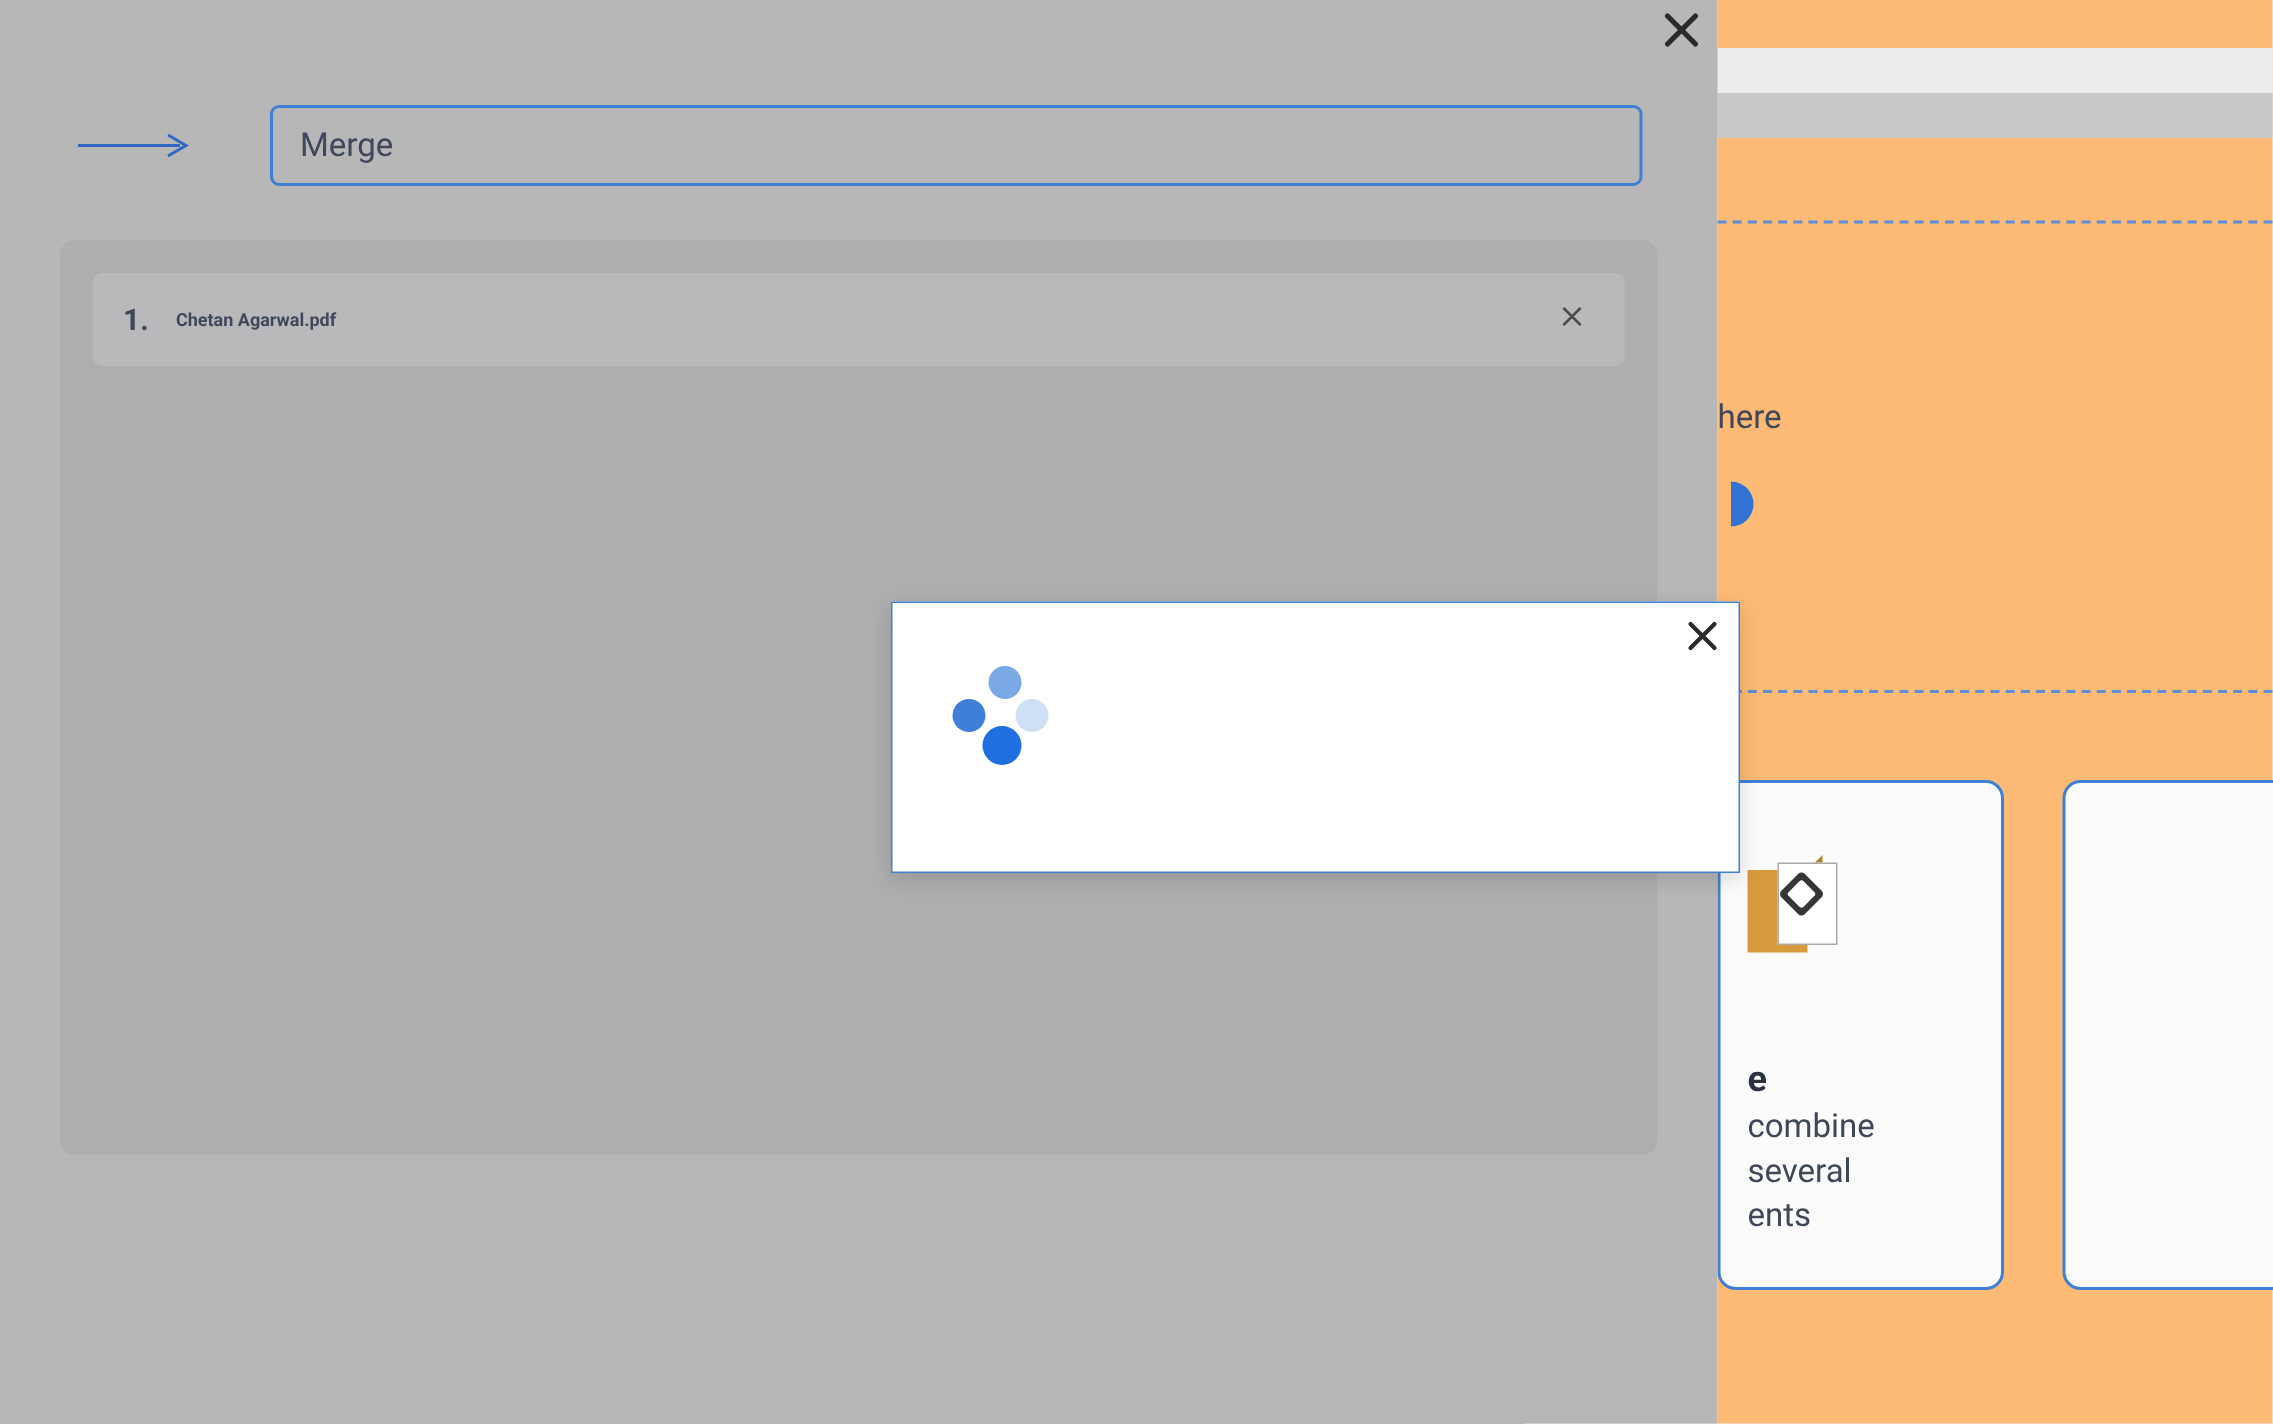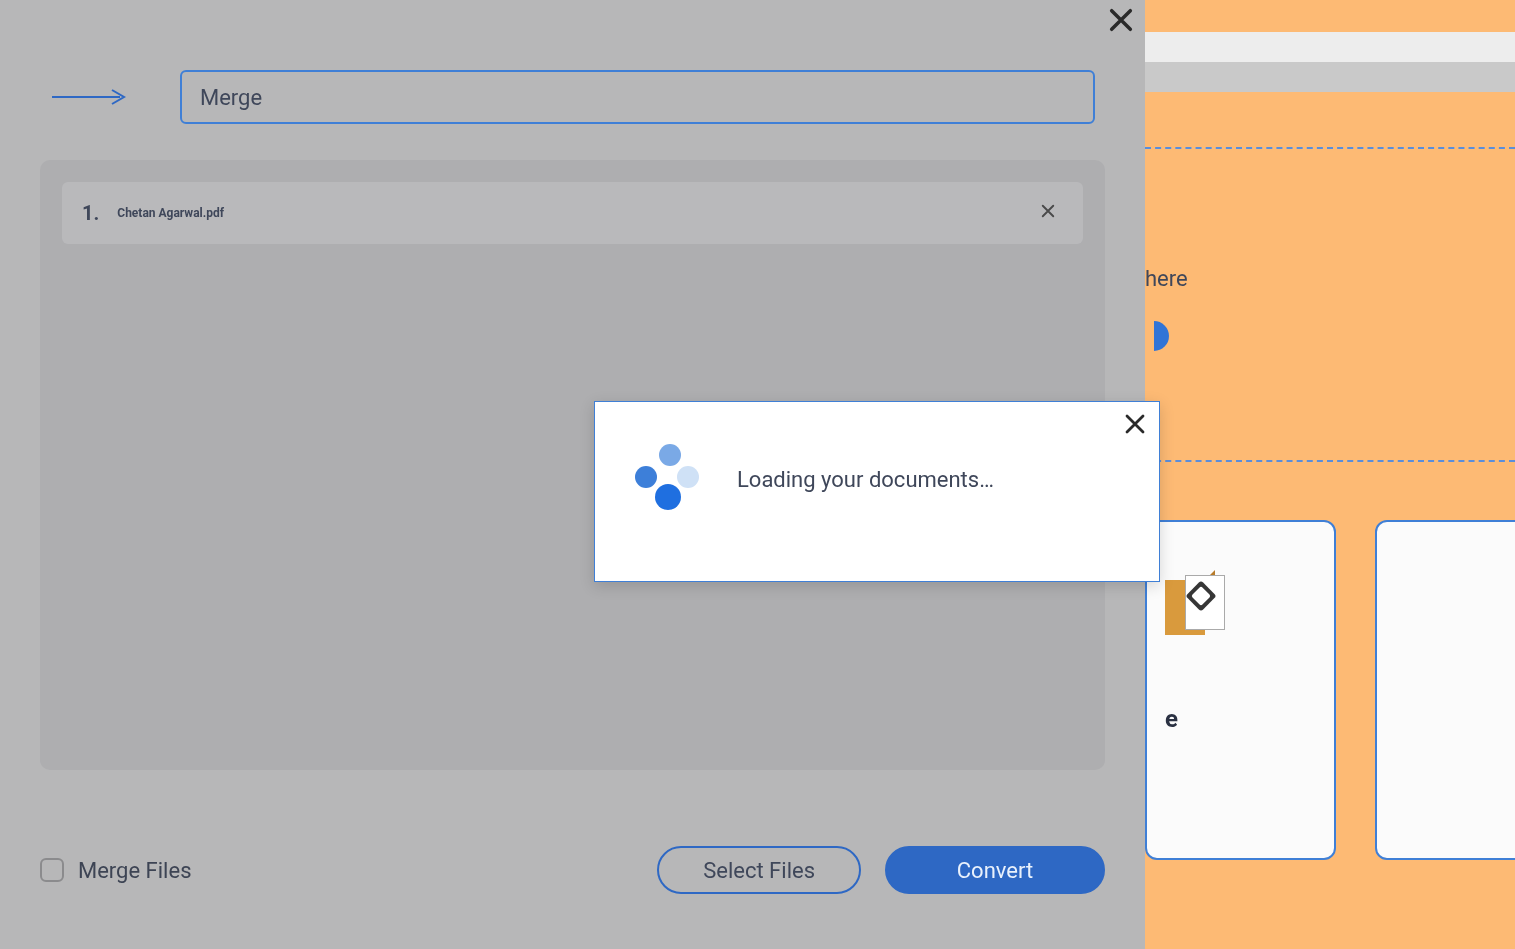--- a/index.html
+++ b/index.html
@@ -78,20 +78,24 @@
   <div class="droptxt">here</div>
   <div class="blue-bubble"></div>
   <div class="dashed2"></div>
   <div class="card">
     <div class="card-icon">
       <div class="page1"></div>
       <div class="page2"></div>
       <div class="clip"></div>
     </div>
     <div class="card-title">e</div>
+    <div class="card-desc">
+      <span> combine several</span><br>
+      <span>ents</span>
+    </div>
   </div>
   <div class="card2"></div>
 </div>
 
 <div class="panel">
   <div class="close">
     <span>
       <svg viewBox="0 0 24 24">
           <path d="M4 4 L20 20 M20 4 L4 20" stroke="#2a2a2a" stroke-width="3" stroke-linecap="round" fill="none"></path>
         </svg>
@@ -119,47 +123,33 @@
       <div class="remove">
         <span>
           <svg viewBox="0 0 24 24">
               <path d="M5 5 L19 19 M19 5 L5 19" stroke="#4a4a4a" stroke-width="2.5" stroke-linecap="round" fill="none"></path>
             </svg>
         </span>
       </div>
     </div>
   </div>
 
-  <div class="footer">
-    <div class="merge">
-      <div class="box"></div>
-      <div class="lbl">Merge Files</div>
-    </div>
-    <div class="spacer"></div>
-    <div class="btn btn-outline">
-      <span>Select Files</span>
-    </div>
-    <div class="btn btn-solid">
-      <span>Convert</span>
-    </div>
-  </div>
 </div>
 
 <div class="scrim"></div>
 
 <div class="modal">
   <div class="mclose">
     <span>
       <svg viewBox="0 0 24 24">
           <path d="M4 4 L20 20 M20 4 L4 20" stroke="#2a2a2a" stroke-width="2.8" stroke-linecap="round" fill="none"></path>
         </svg>
     </span>
   </div>
   <div class="body">
     <div class="spin">
       <span class="c1"></span>
         <span class="c2"></span>
         <span class="c3"></span>
         <span class="c4"></span>
     </div>
-    <div class="msg">Loading your documents…</div>
   </div>
 </div>
 
 </body></html>

